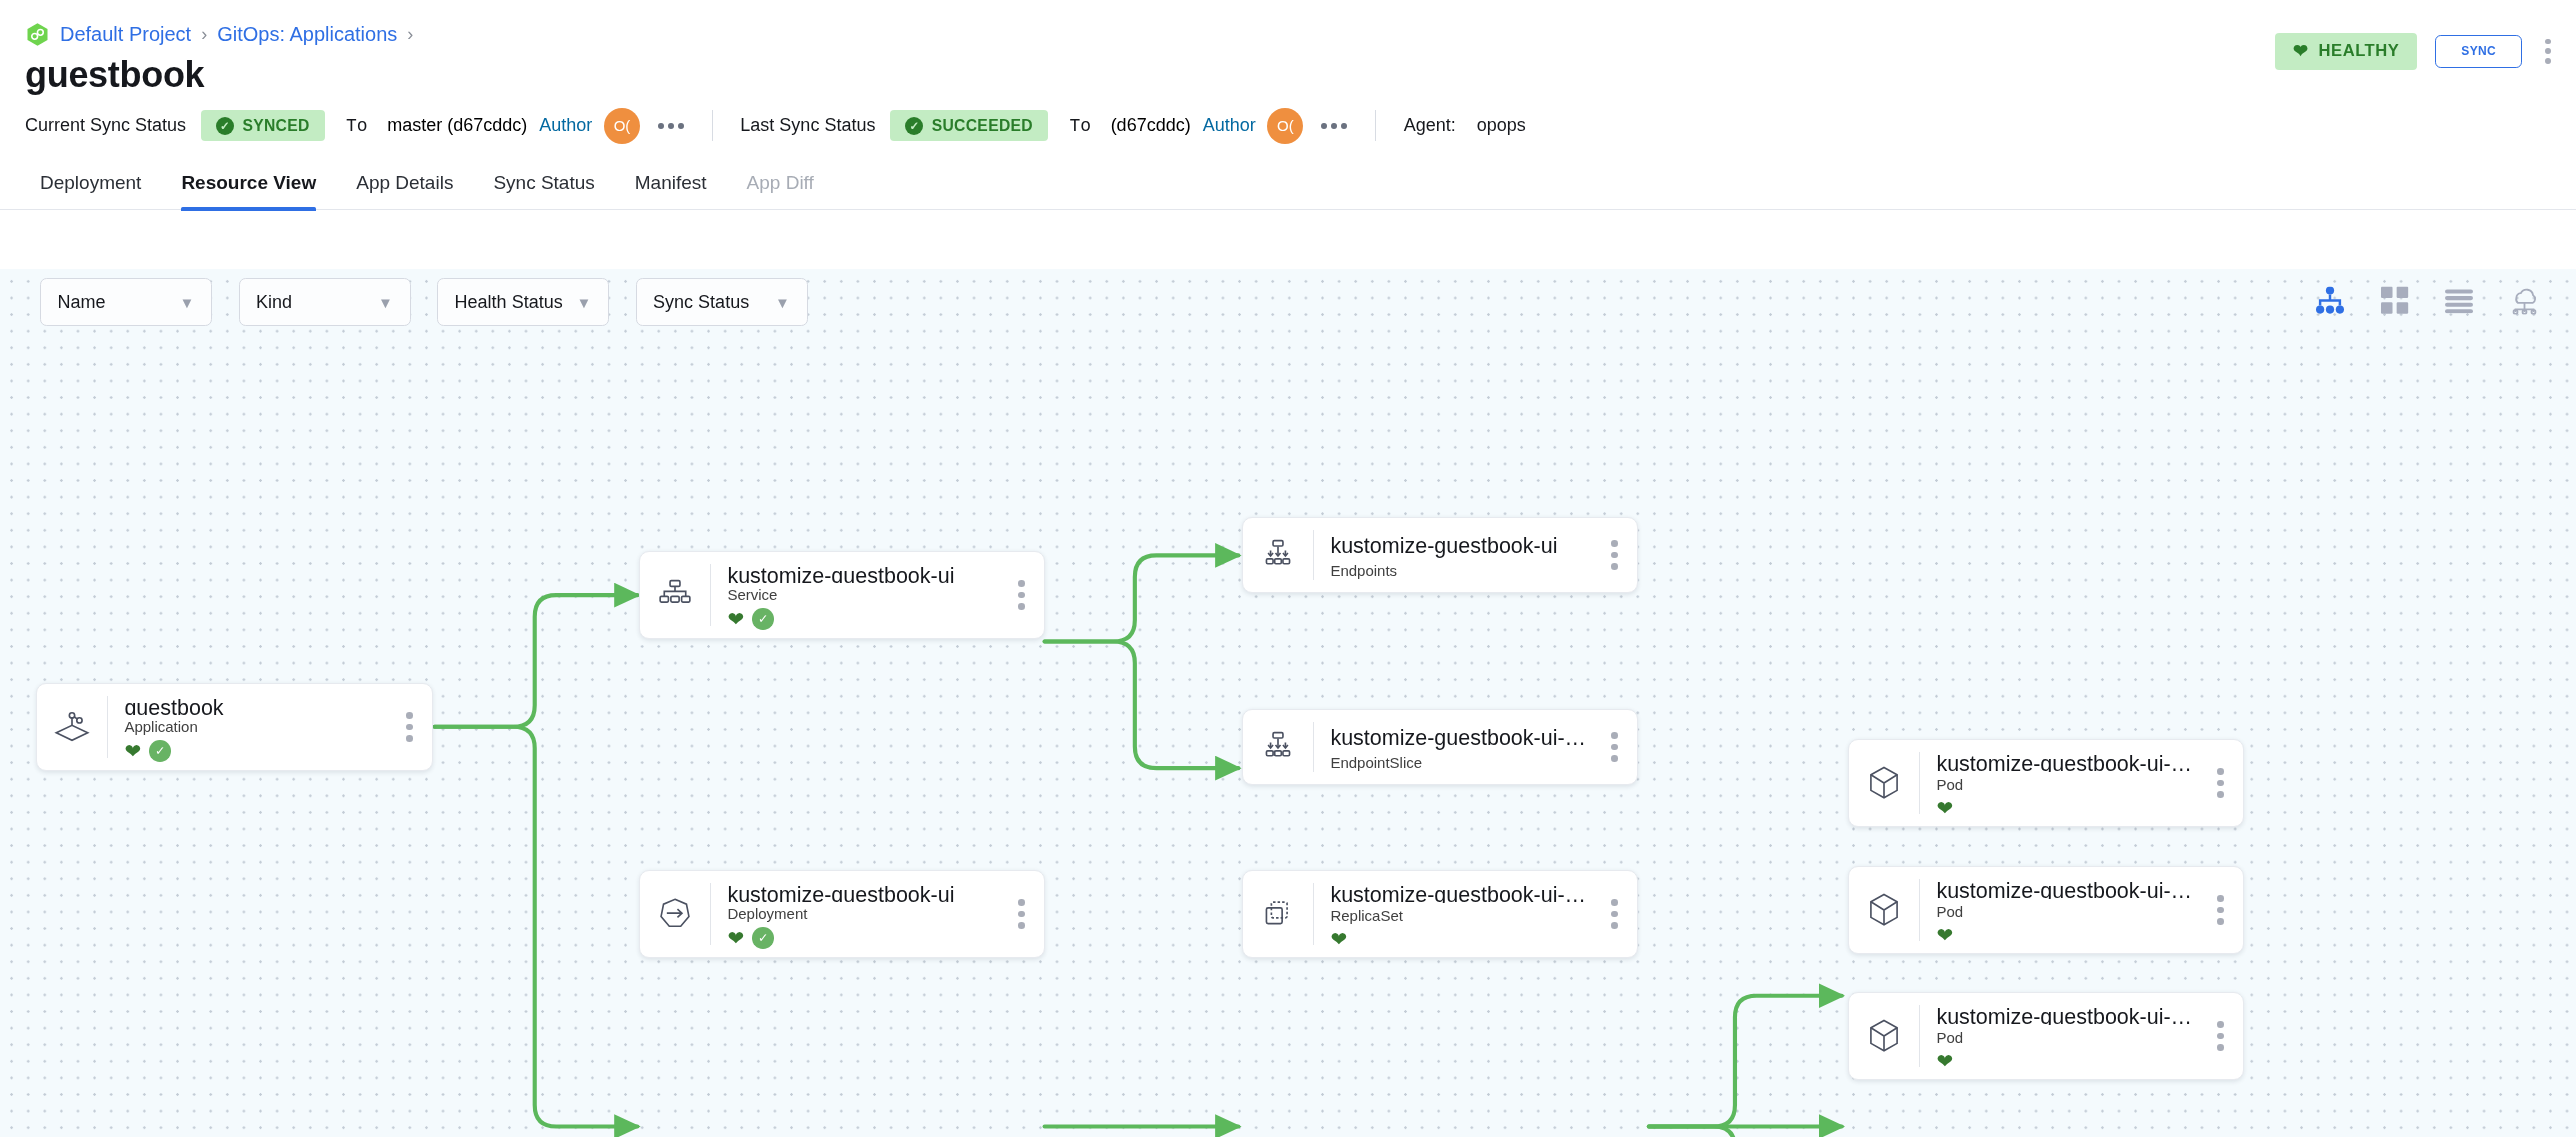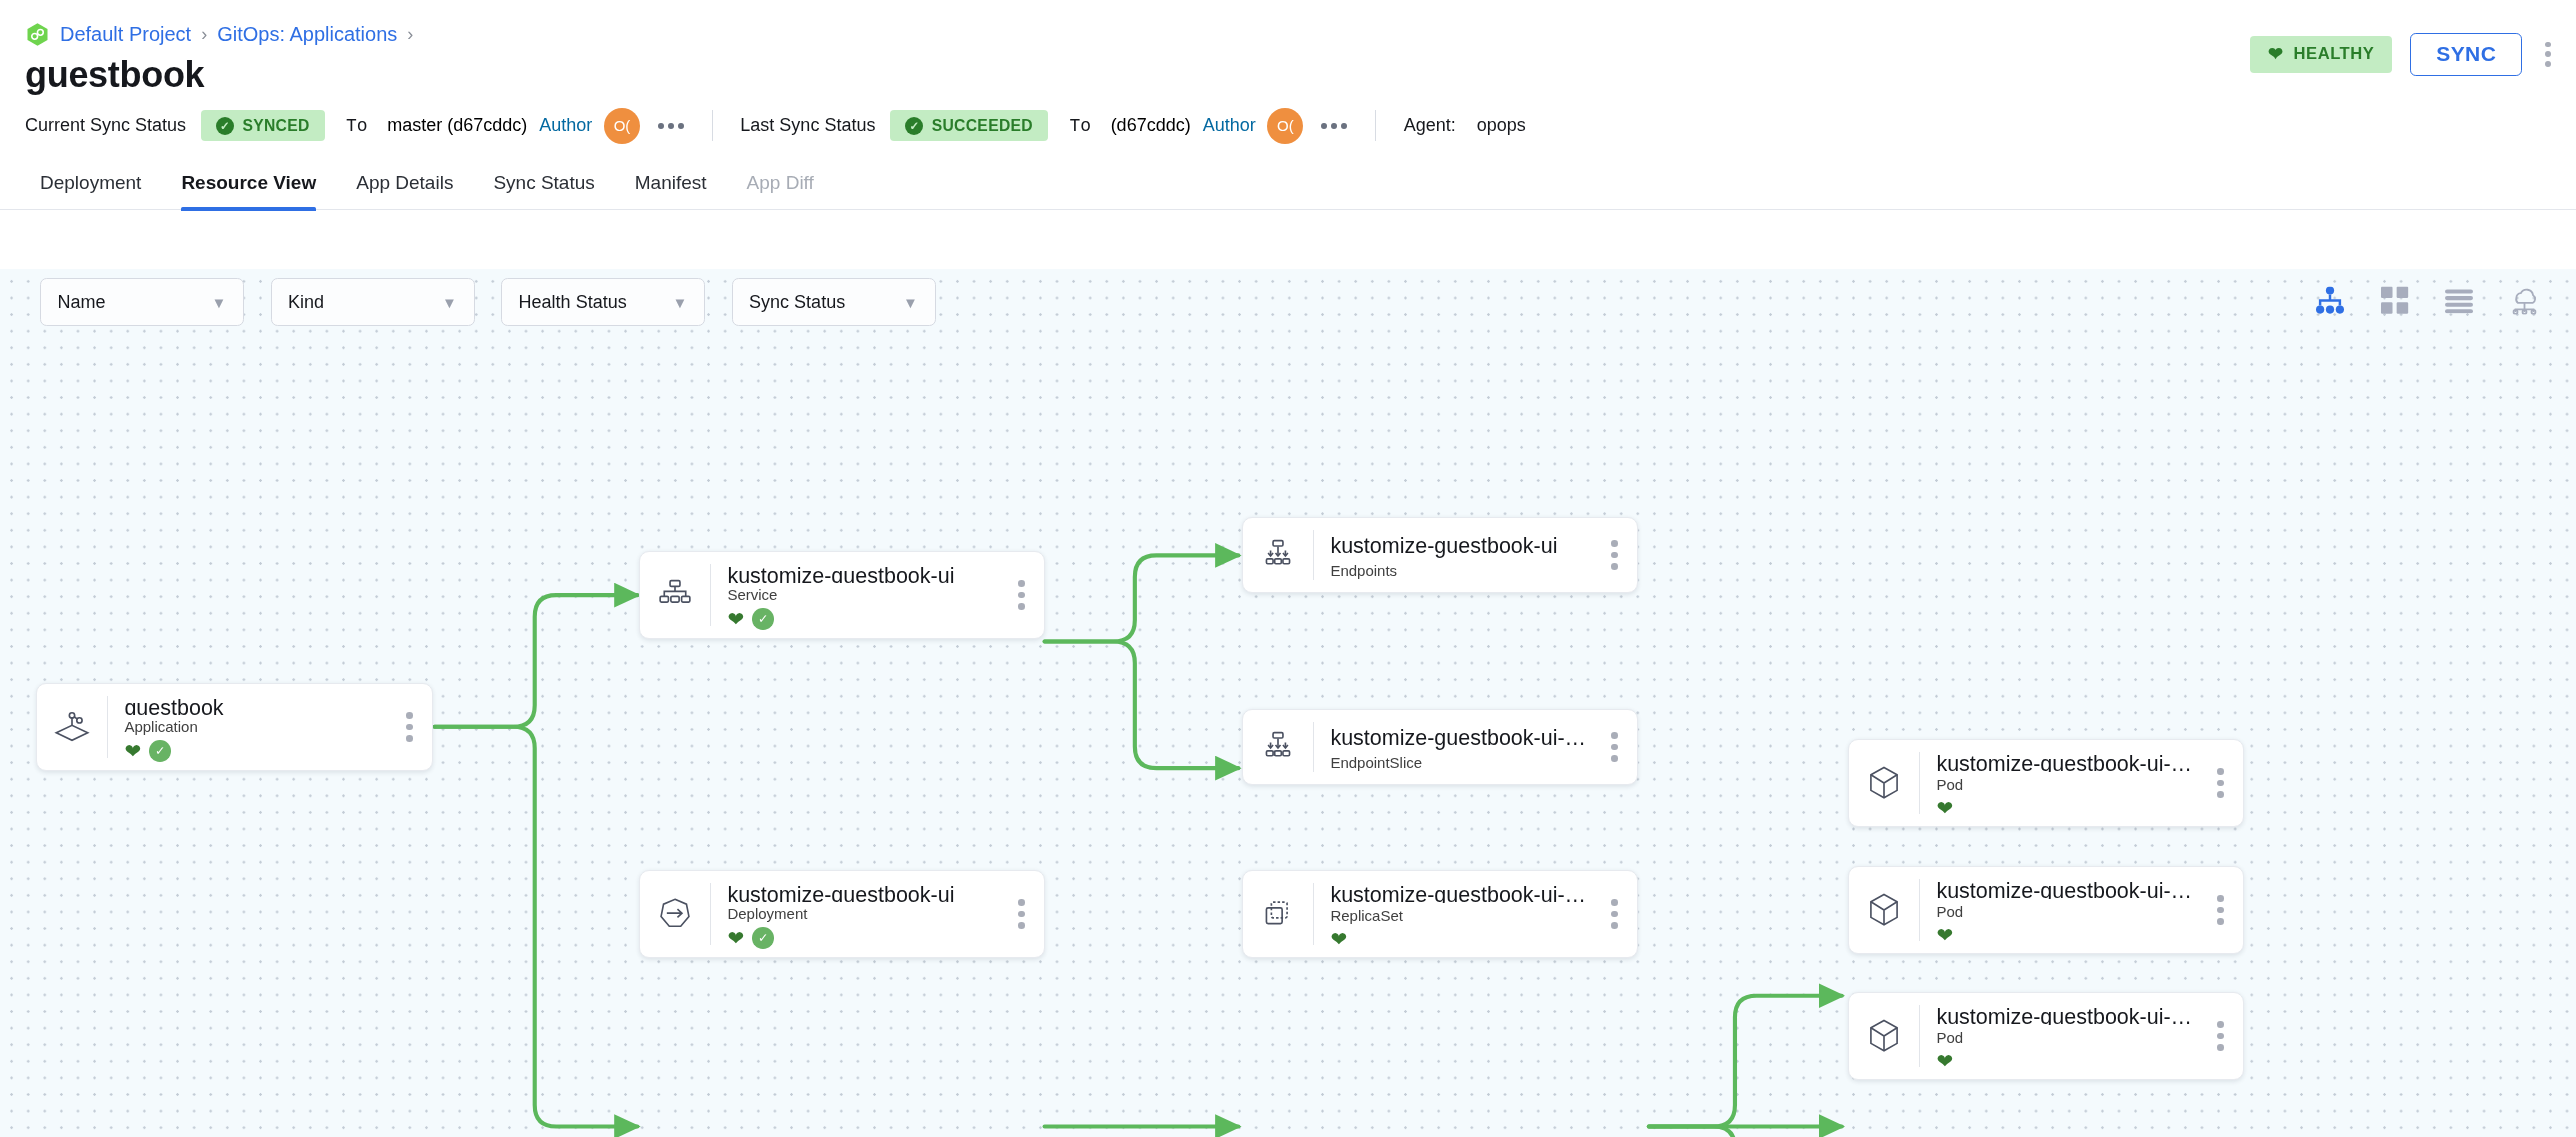--- a/index.html
+++ b/index.html
@@ -39,21 +39,21 @@
   }
   .badge-healthy {
     background: #c3ecc3; color: #2a7d2a;
     font-size: 16.6px; font-weight: 700; letter-spacing: 0.5px;
     border-radius: 4.1px; padding: 8.3px 18px;
     display: flex; align-items: center; gap: 10px;
   }
   .heart { color: #2a7d2a; font-size: 18px; line-height: 1; }
   .sync-btn {
     border: 1.7px solid #2f6fe4; color: #2f6fe4; background: #fff;
-    font-size: 21px; font-weight: 700; letter-spacing: 0.4px;
+    font-size: 12px; font-weight: 700; letter-spacing: 0.4px;
     border-radius: 5.8px; padding: 8.3px 25px; cursor: pointer;
   }
   .kebab-v {
     display: flex; flex-direction: column; gap: 4.1px;
     padding: 5px; cursor: pointer;
   }
   .kebab-v i { width: 5.8px; height: 5.8px; border-radius: 50%; background: #a9adb8; display:block; }
 
   
   .status-strip {
@@ -106,21 +106,21 @@
   .tab.disabled { color: #a7acb5; cursor: default; }
 
   
   .toolbar {
     position: relative; height: 66px;
     display: flex; align-items: center; padding: 0 25px 0 40px;
     background: transparent;
   }
   .select {
     display: flex; align-items: center; justify-content: space-between;
-    width: 204px; height: 48px; padding: 0 16.6px;
+    width: 172px; height: 48px; padding: 0 16.6px;
     border: 0.8px solid #d6dae2; border-radius: 6.6px;
     background: #fcfdfe; font-size: 18px; color: #16181d;
     margin-right: 26.5px; cursor: pointer;
   }
   .select .cv { color: #9aa0ad; font-size: 15px; margin-left: 8.3px; }
   .view-icons {
     position: absolute; right: 36px; top: 50%; transform: translateY(-50%);
     display: flex; align-items: center; gap: 36px;
   }
   .vicon { cursor: pointer; display: block; }

